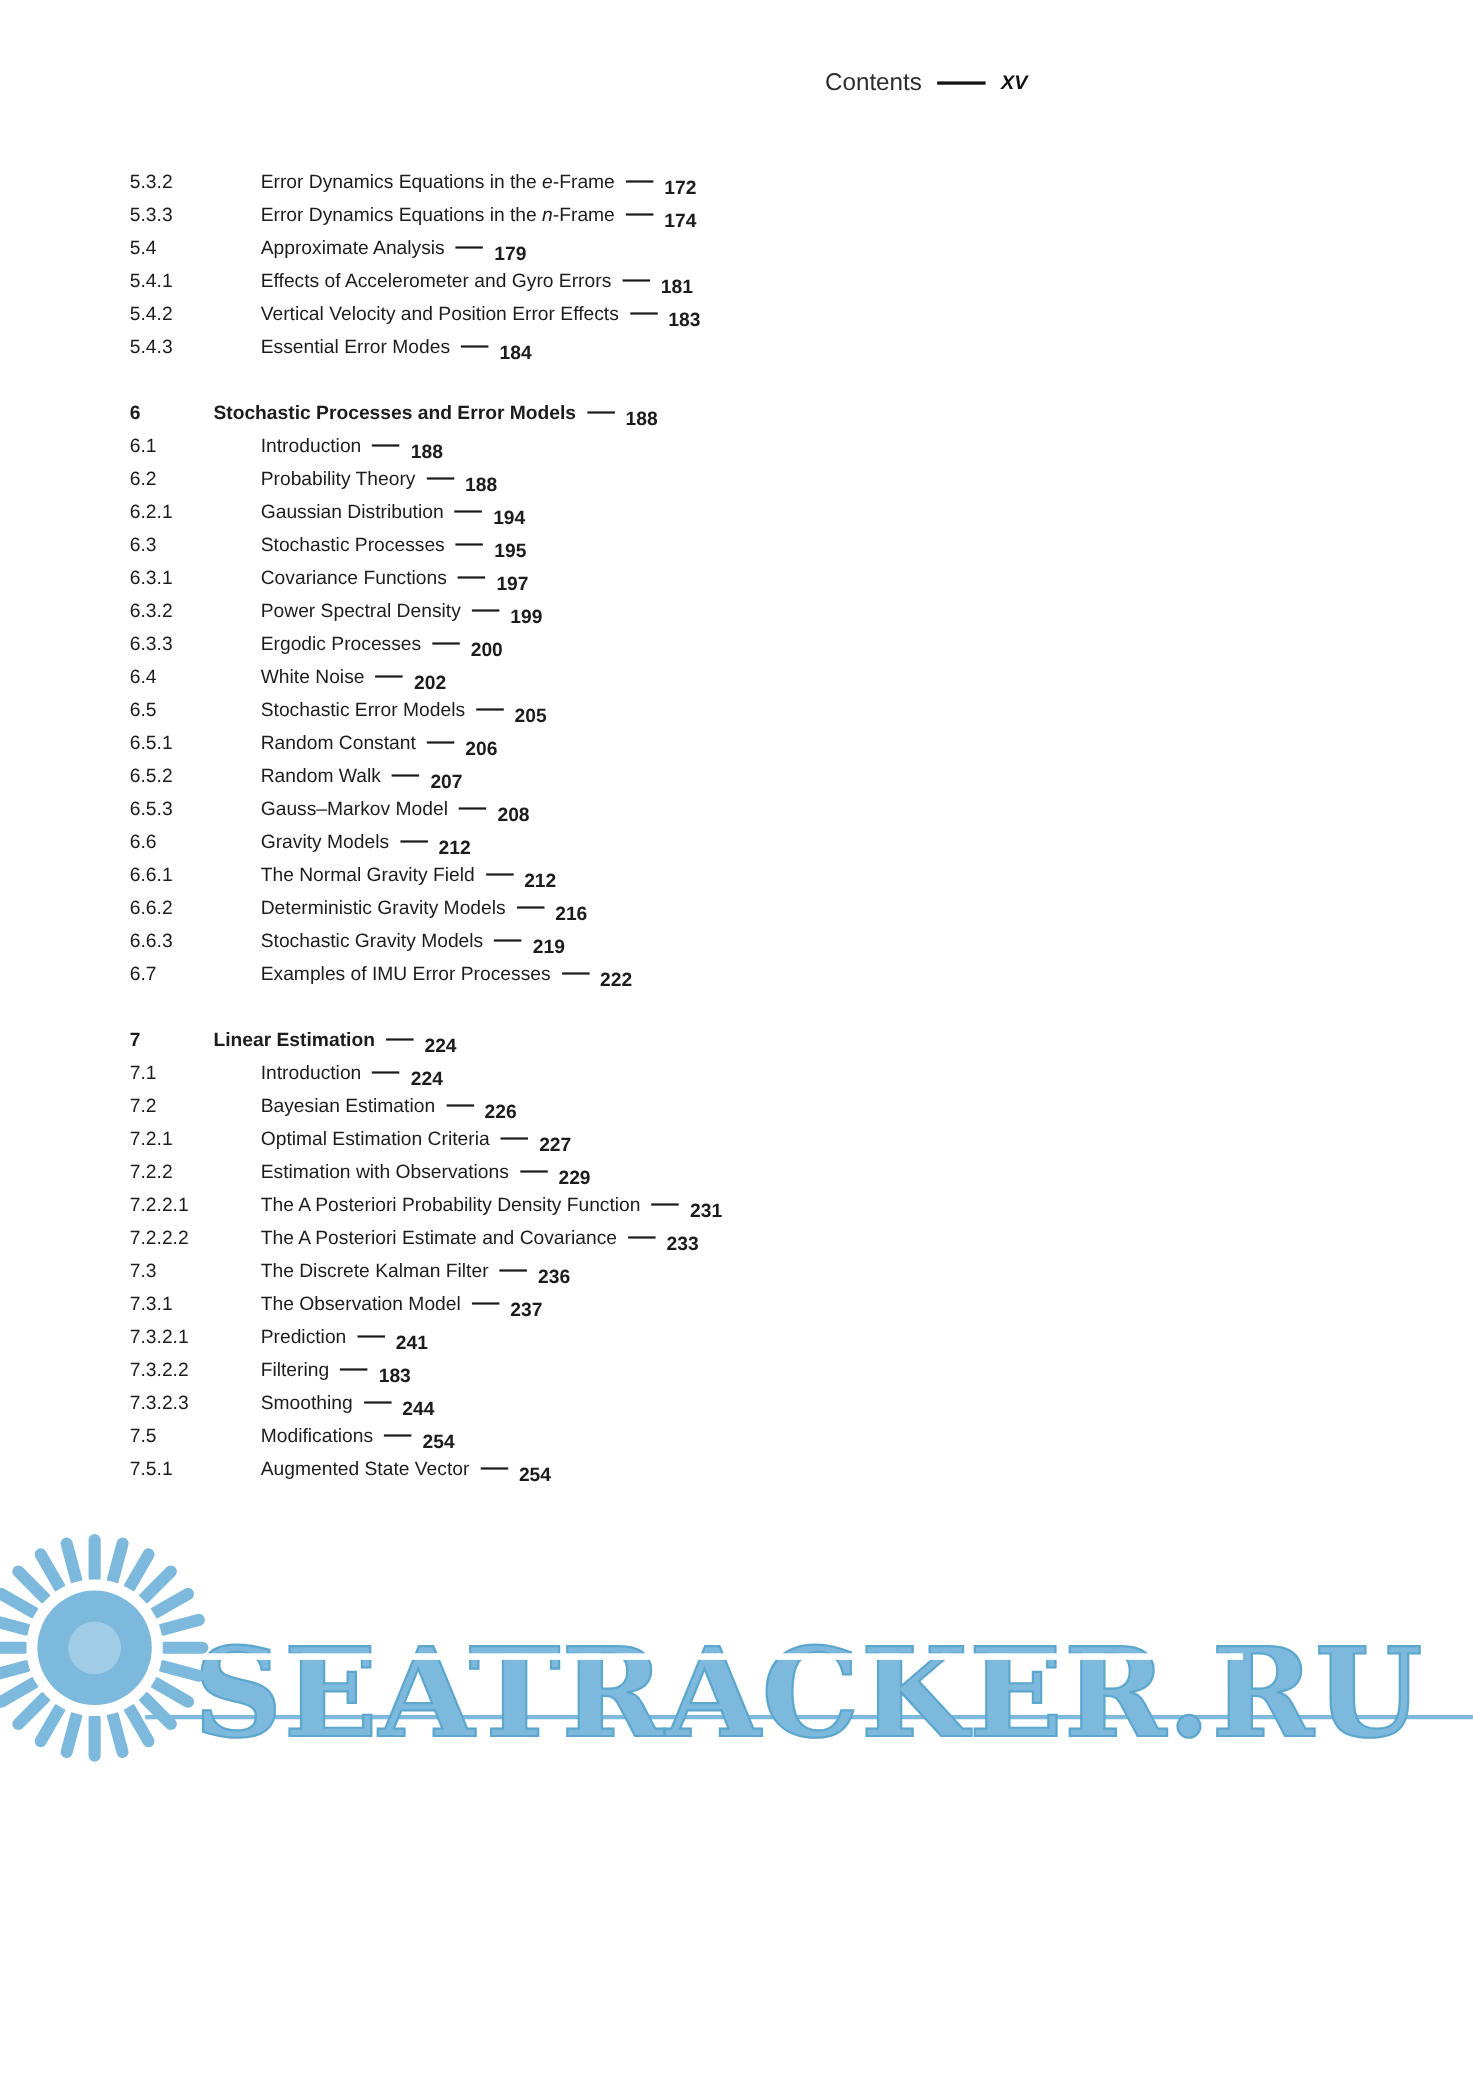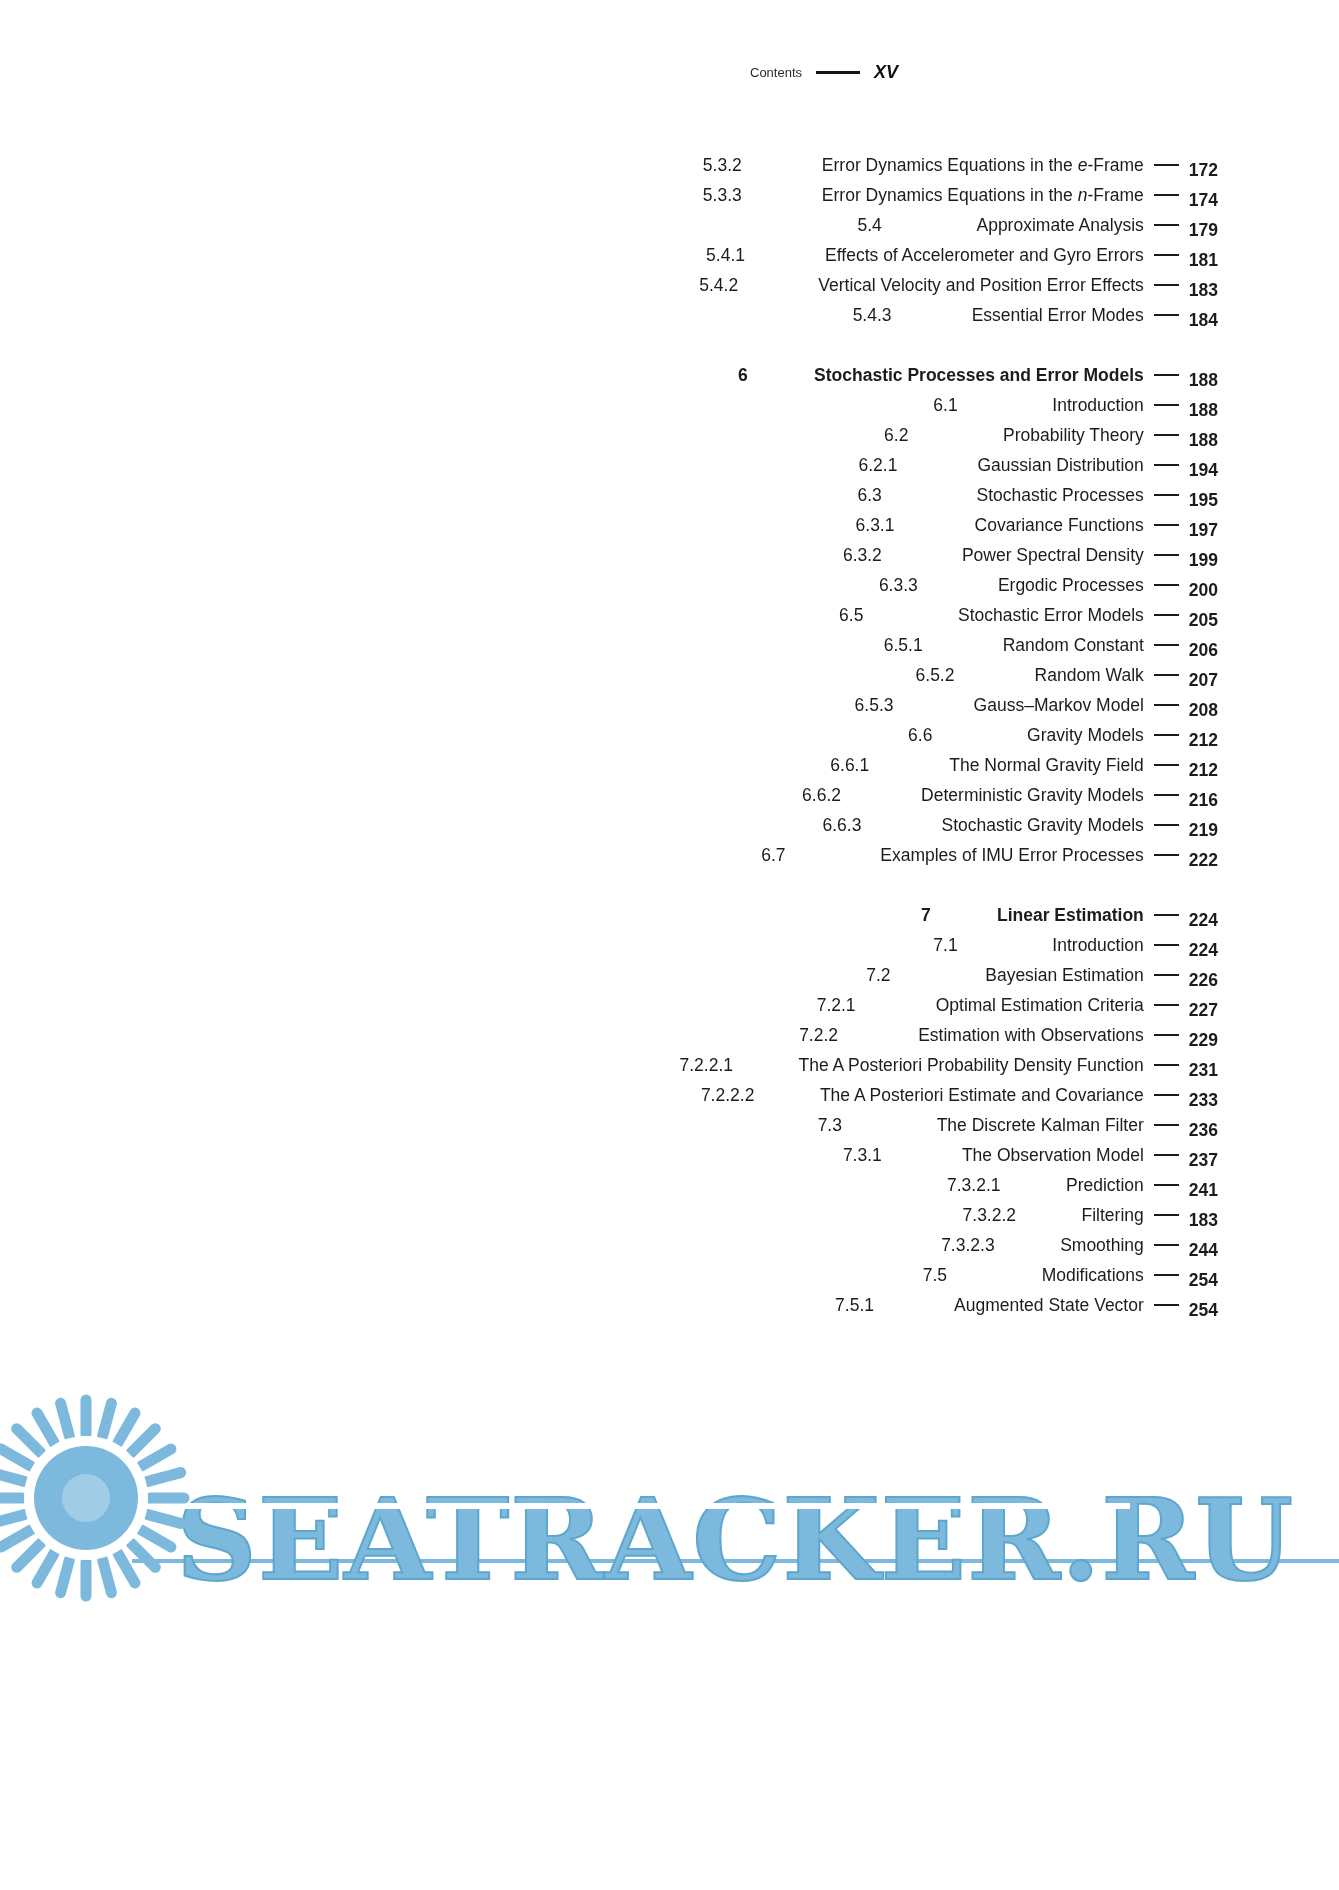--- a/index.html
+++ b/index.html
@@ -16,38 +16,37 @@
 
   
   .running-header {
     position: absolute;
     top: 62px;
     left: 750px;
     display: flex;
     align-items: center;
     gap: 14px;
   }
-  .running-header .label { font-size: 13px; color: #2b2b2b; }
+  .running-header .label { font-size: 22px; color: #2b2b2b; }
   .running-header .rule  { width: 44px; height: 3px; background: #141414; }
   .running-header .folio { font-size: 18px; font-weight: bold; color: #101010; font-style: italic; }
 
   
   .toc {
     position: absolute;
     left: 118px;
     top: 150px;
     width: 1100px;
   }
   .toc-row {
     display: flex;
     align-items: center;
     height: 30px;
     font-size: 17.5px;
     white-space: nowrap;
-    justify-content: flex-end;
   }
   .toc-row.gap { margin-top: 30px; }
   .toc-num { width: 119px; flex: none; }
   .toc-row.chapter { font-weight: bold; }
   .toc-row.chapter .toc-num { width: 76px; }
   .toc-title i { font-style: italic; }
   .dash {
     display: inline-block;
     width: 25px;
     height: 2.6px;
@@ -189,20 +188,26 @@
         <span class="toc-num">6.3.2</span>
         <span class="toc-title">Power Spectral Density</span>
         <span class="dash"></span>
         <span class="toc-page">199</span>
       </div>
       <div class="toc-row">
         <span class="toc-num">6.3.3</span>
         <span class="toc-title">Ergodic Processes</span>
         <span class="dash"></span>
         <span class="toc-page">200</span>
+      </div>
+      <div class="toc-row">
+        <span class="toc-num">6.4</span>
+        <span class="toc-title">White Noise</span>
+        <span class="dash"></span>
+        <span class="toc-page">202</span>
       </div>
       <div class="toc-row">
         <span class="toc-num">6.5</span>
         <span class="toc-title">Stochastic Error Models</span>
         <span class="dash"></span>
         <span class="toc-page">205</span>
       </div>
       <div class="toc-row">
         <span class="toc-num">6.5.1</span>
         <span class="toc-title">Random Constant</span>

